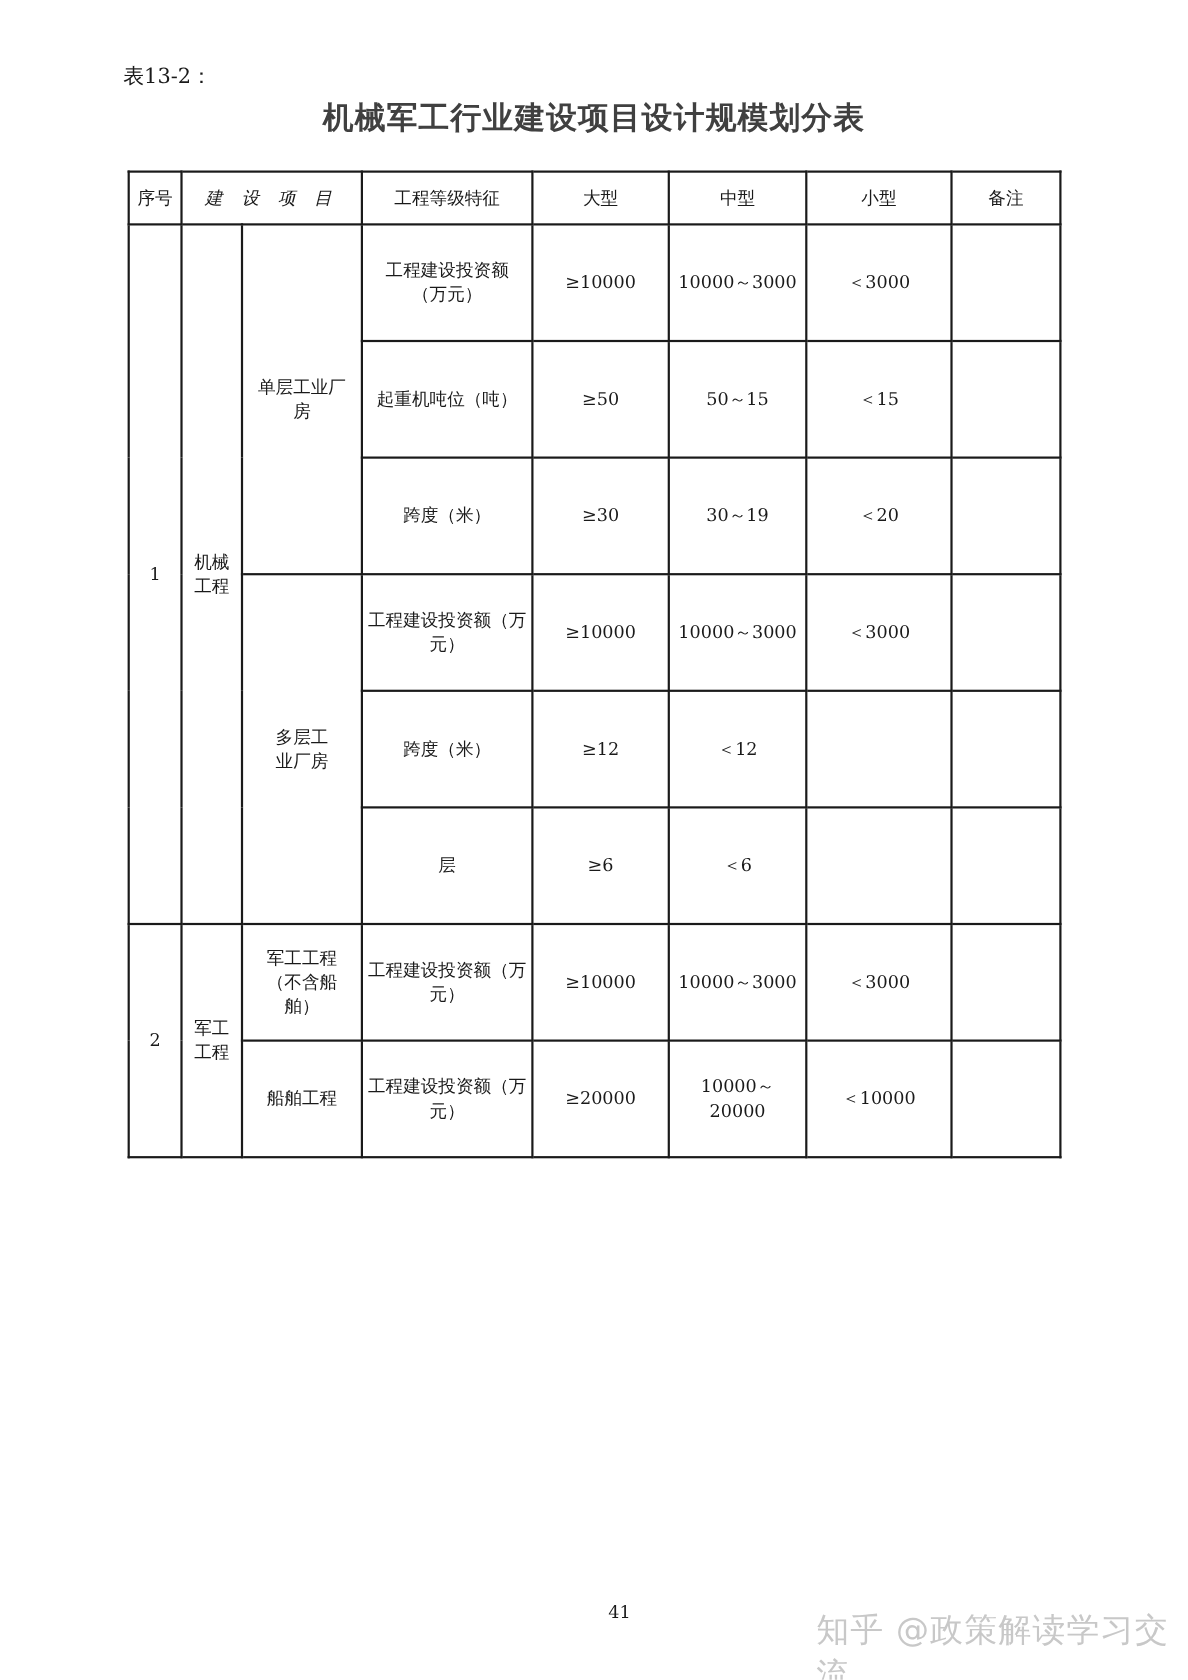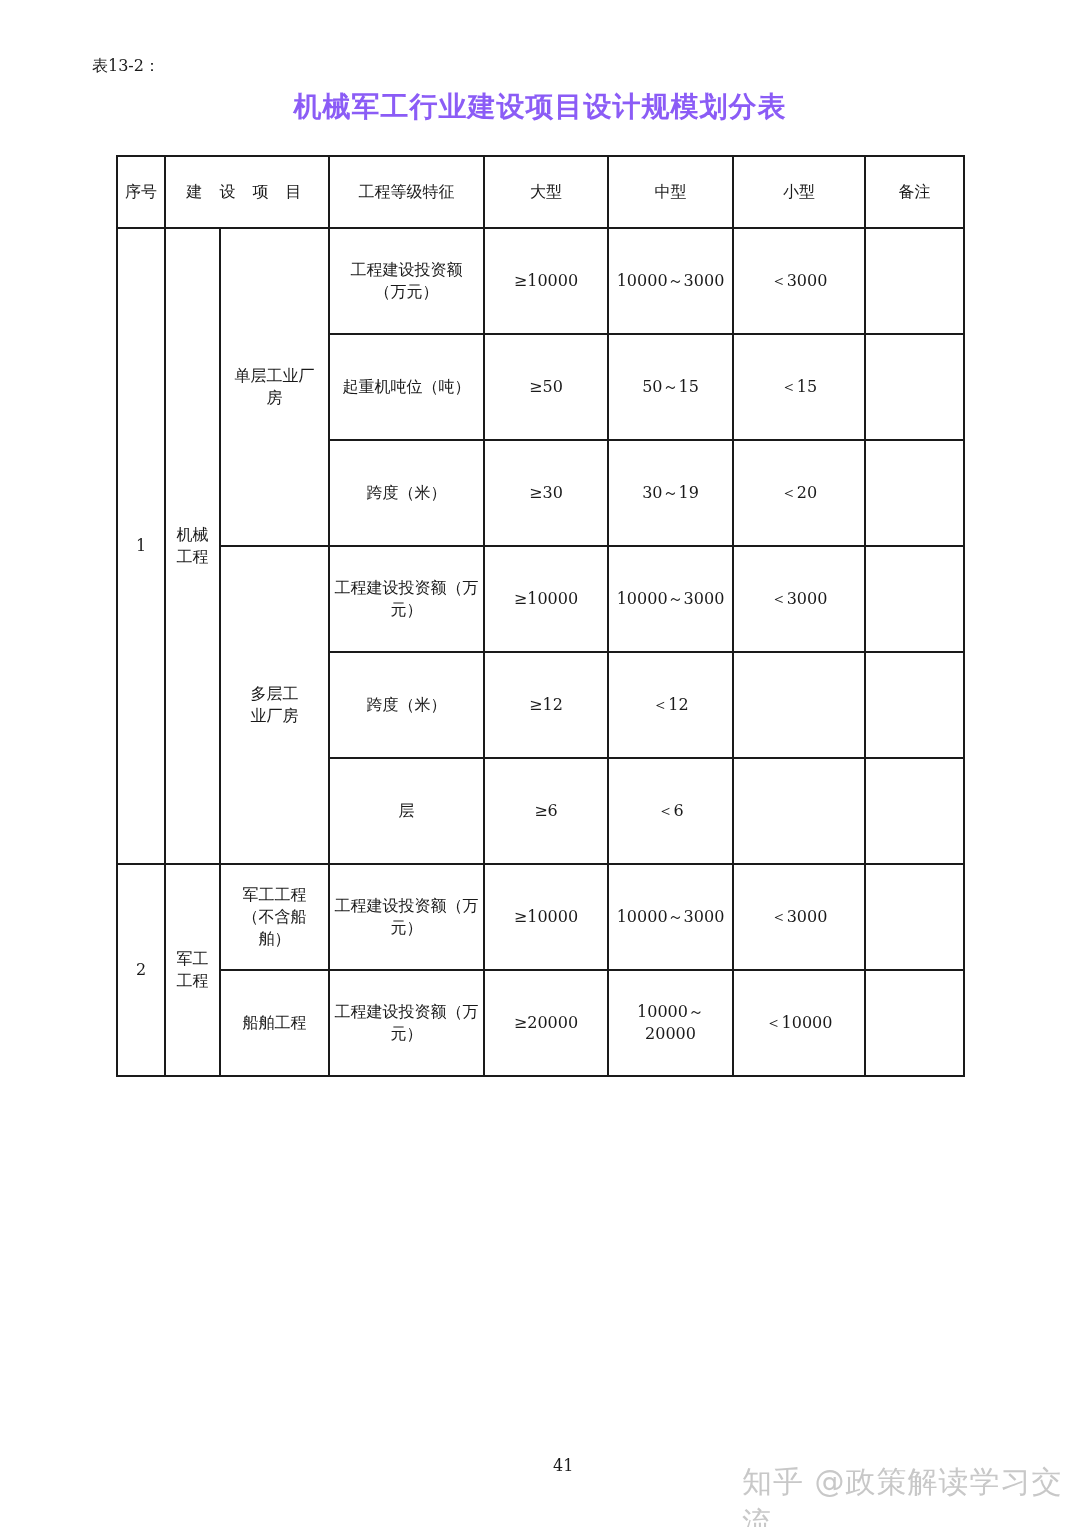--- a/index.html
+++ b/index.html
@@ -1,29 +1,29 @@
 <!DOCTYPE html>
 <html><head>
 <meta charset="utf-8">
 <style>
   html, body { margin: 0; padding: 0; background: #ffffff; }
   body { width: 1080px; height: 1527px; position: relative; overflow: hidden;
          font-family: "DejaVu Serif", "Liberation Serif", serif; color: #1a1a1a; }
-  .label { position: absolute; left: 92px; top: 56px; font-size: 16px; }
+  .label { position: absolute; left: 112px; top: 56px; font-size: 19px; }
   .title { position: absolute; left: 0; width: 1080px; top: 88px; text-align: center;
-           font-family: "DejaVu Sans", "Liberation Sans", sans-serif; font-size: 28px; font-weight: bold; color: #8b5cf6; letter-spacing: 1px; }
+           font-family: "DejaVu Sans", "Liberation Sans", sans-serif; font-size: 28px; font-weight: bold; color: #404040; letter-spacing: 1px; }
   .tbl { position: absolute; left: 116px; top: 155px; border-collapse: collapse; table-layout: fixed; }
   .tbl td { border: 2px solid #1a1a1a; text-align: center; vertical-align: middle; font-size: 16px;
             line-height: 22px; padding: 0 4px; box-sizing: border-box; }
-  .tbl tr.hdr td { height: 72px; }
+  .tbl tr.hdr td { height: 48px; }
   .tbl tr.r td { height: 106px; }
   .wm { position: absolute; left: 698px; top: 1462px; font-size: 30px; color: #c8c8c8;
         font-family: "DejaVu Sans", "Liberation Sans", sans-serif; letter-spacing: 1px; margin-left: 44px; }
   .page { position: absolute; left: 553px; top: 1456px; font-size: 16px; }
-  .sp { letter-spacing: 6px; }
+  .sp { letter-spacing: 6px; font-style: italic; }
 </style>
 </head>
 <body>
 
 <div class="label">表13-2：</div>
 <div class="title">机械军工行业建设项目设计规模划分表</div>
 
 <table class="tbl">
   <colgroup>
     <col style="width:48px">

